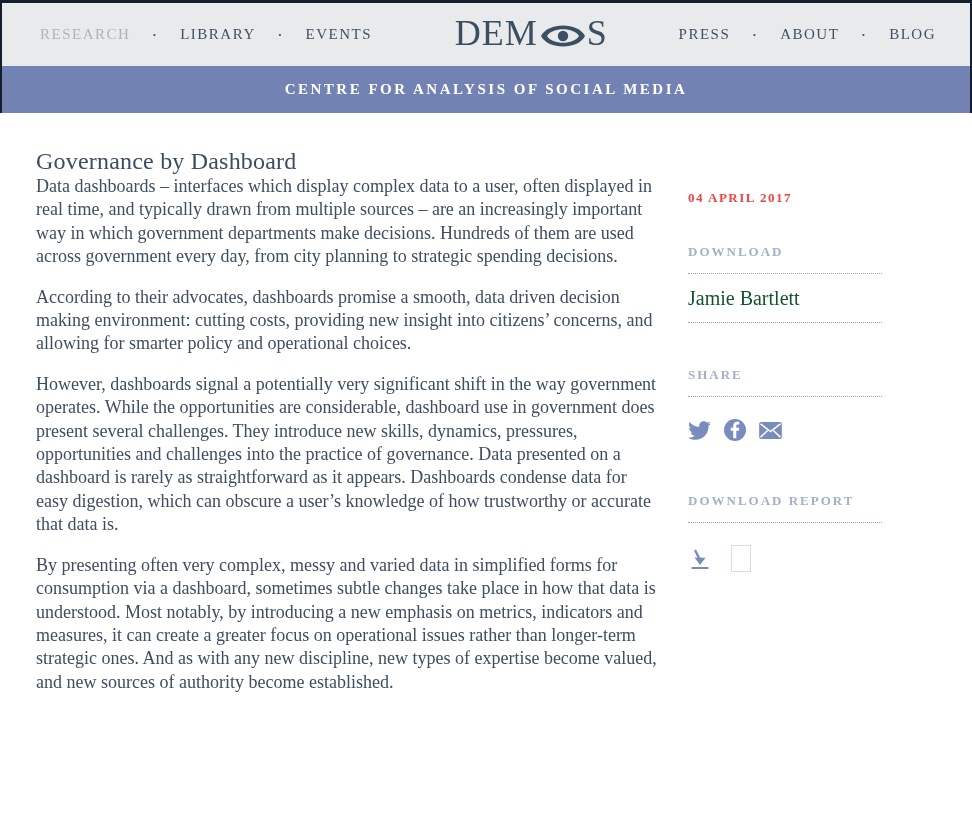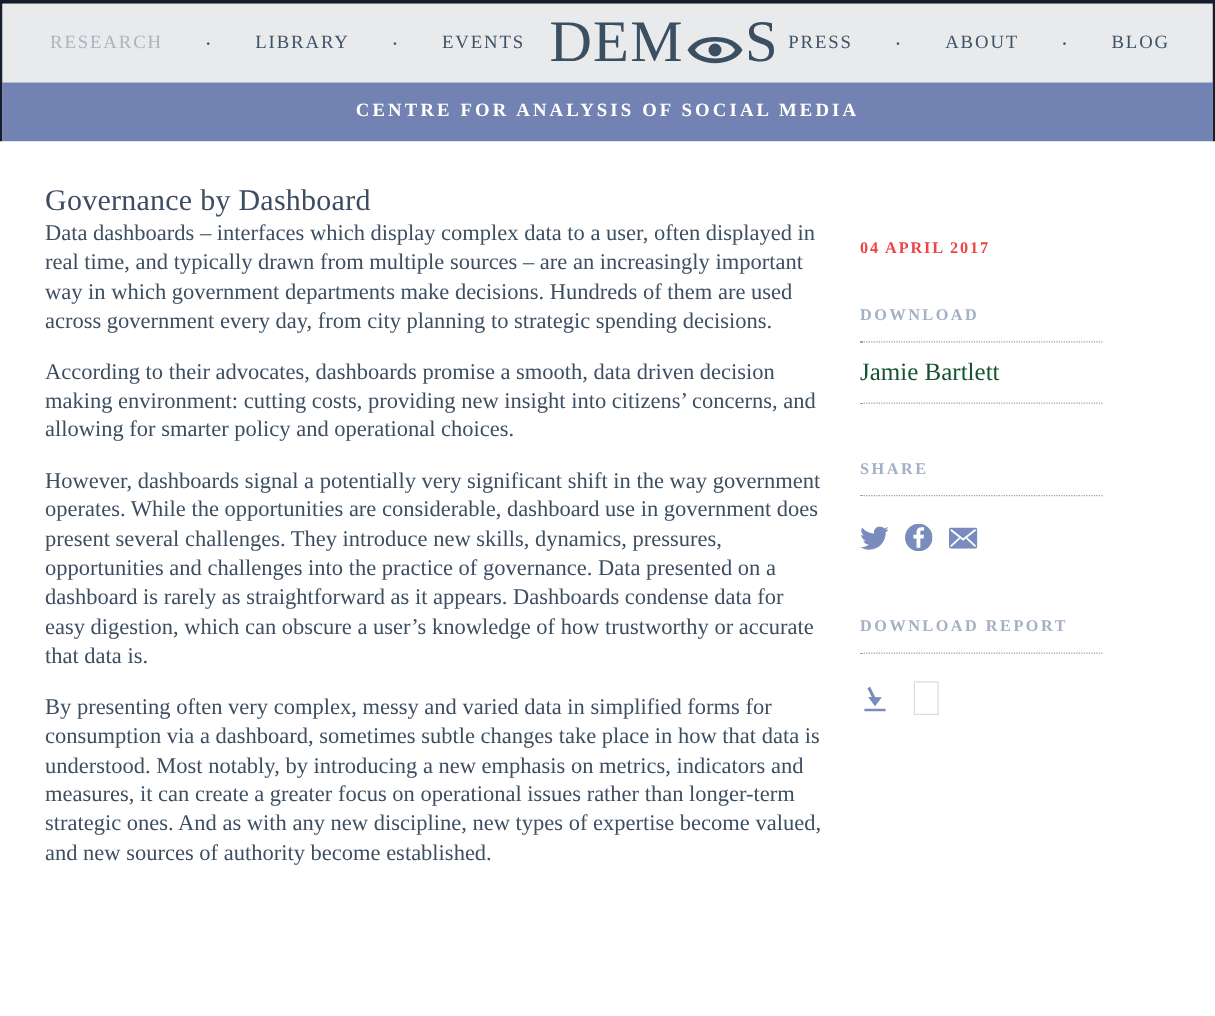--- a/index.html
+++ b/index.html
@@ -24,39 +24,39 @@
     height: 63px;
     background: #e8eaeb;
     display: flex;
     align-items: center;
     justify-content: space-between;
     padding: 0 34px 0 38px;
   }
   .nav-group {
     display: flex;
     align-items: center;
-    gap: 12px;
+    gap: 0;
     font-size: 15px;
     letter-spacing: 1.5px;
     color: #3e5266;
     white-space: nowrap;
   }
   .nav-item { cursor: pointer; }
   .nav-group.left .nav-item:first-child { color: #a9b5c0; }
   .nav-sep {
     color: #3e5266;
     font-size: 13px;
     margin: 0 22px;
     font-weight: bold;
   }
   
   .logo {
     display: flex;
-    align-items: flex-end;
-    font-size: 47px;
+    align-items: flex-start;
+    font-size: 36px;
     color: #3b4f63;
     letter-spacing: 1px;
     line-height: 1;
     cursor: pointer;
     transform: translateX(6px);
   }
   .logo svg { margin: 3px 1px 0 2px; display: block; }
 
   
   .banner {

